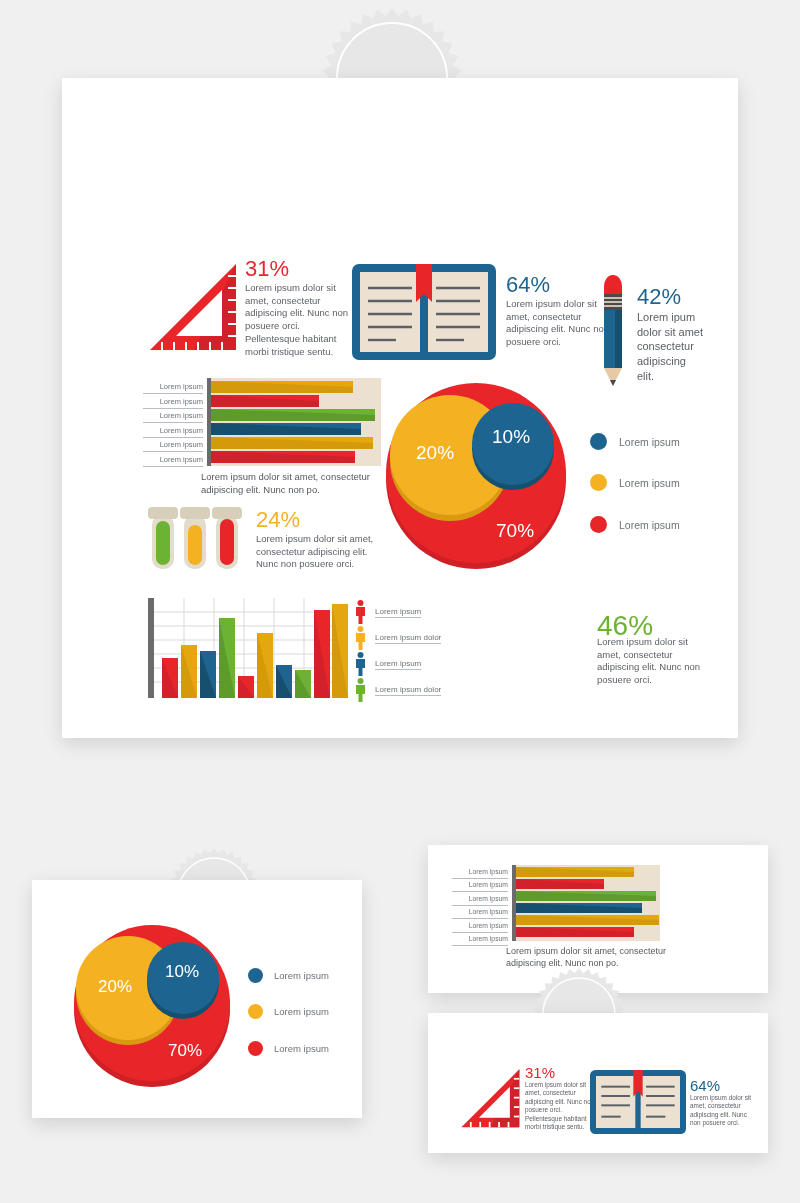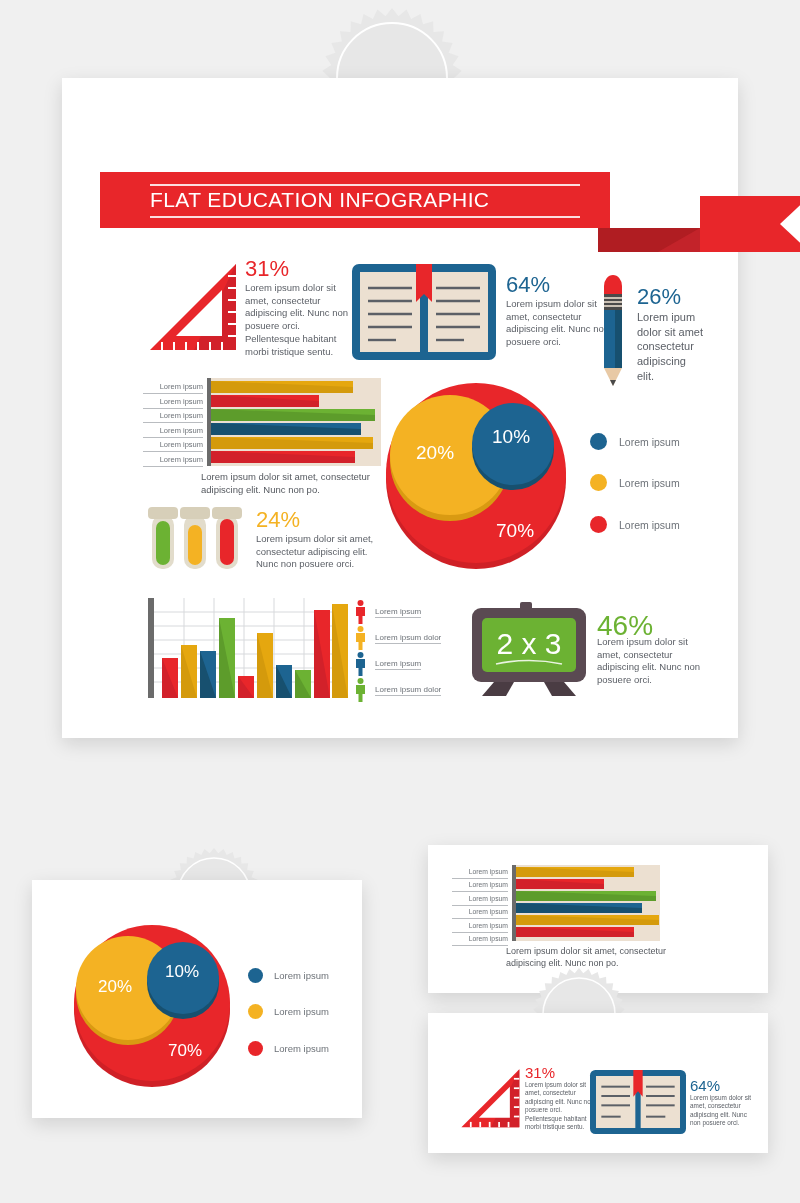--- a/index.html
+++ b/index.html
@@ -58,33 +58,20 @@
     <svg width="140" height="140" viewBox="0 0 140 140">
       <g id="ros1">
           <polygon points="70.00,0.00 76.48,8.34 84.55,1.53 89.16,11.03 98.47,6.05 101.00,16.31 111.14,13.37 111.49,23.93 122.02,23.16 120.16,33.56 130.62,35.00 126.64,44.78 136.57,48.37 130.65,57.11 139.62,62.68 132.00,70.00 139.62,77.32 130.65,82.89 136.57,91.63 126.64,95.22 130.62,105.00 120.16,106.44 122.02,116.84 111.49,116.07 111.14,126.63 101.00,123.69 98.47,133.95 89.16,128.97 84.55,138.47 76.48,131.66 70.00,140.00 63.52,131.66 55.45,138.47 50.84,128.97 41.53,133.95 39.00,123.69 28.86,126.63 28.51,116.07 17.98,116.84 19.84,106.44 9.38,105.00 13.36,95.22 3.43,91.63 9.35,82.89 0.38,77.32 8.00,70.00 0.38,62.68 9.35,57.11 3.43,48.37 13.36,44.78 9.38,35.00 19.84,33.56 17.98,23.16 28.51,23.93 28.86,13.37 39.00,16.31 41.53,6.05 50.84,11.03 55.45,1.53 63.52,8.34" fill="#e7e7e7"></polygon>
         </g>
       <circle cx="70" cy="70" r="55" fill="none" stroke="#ffffff" stroke-width="2"></circle>
     </svg>
   </div>
 
   <div class="card" style="left:62px;top:78px;width:676px;height:660px;"></div>
 
-  <div class="ribbon-wrap" style="left:100px;top:172px;width:610px;height:75px;">
-    <div class="ribbon-main" style="width:510px;height:56px;"></div>
-    <div class="ribbon-rule" style="left:50px;top:12px;width:430px;"></div>
-    <div class="ribbon-rule" style="left:50px;top:44px;width:430px;"></div>
-    <div class="ribbon-title" style="left:50px;top:16px;font-size:21px;">FLAT EDUCATION INFOGRAPHIC</div>
-
-    <svg class="ribbon-tail" style="left:498px;top:0px;" width="212" height="80" viewBox="0 0 212 80">
-      <polygon points="0,56 102,56 102,80 0,80" fill="#b01d22"></polygon>
-      <polygon points="102,24 212,24 212,80 102,80" fill="#e8262a"></polygon>
-      <polygon points="212,24 182,52 212,80" fill="#ffffff"></polygon>
-      <polygon points="102,56 102,80 60,80" fill="#c3232a"></polygon>
-    </svg>
-  </div>
 
   <div class="ico" style="left:148px;top:262px;width:92px;height:92px;">
     <svg width="92" height="92" viewBox="0 0 92 92">
       <polygon points="88,2 88,88 2,88" fill="#e8262a"></polygon>
       <polygon points="88,2 88,88 46,88" fill="#d2212a"></polygon>
       <polygon points="74,28 74,74 28,74" fill="#ffffff"></polygon>
       <g stroke="#ffffff" stroke-width="2">
         <line x1="88" y1="14" x2="80" y2="14"></line>
           <line x1="88" y1="26" x2="80" y2="26"></line>
         <line x1="88" y1="38" x2="80" y2="38"></line>
@@ -134,21 +121,21 @@
         <line x1="3" y1="26" x2="21" y2="26"></line>
           <line x1="3" y1="30" x2="21" y2="30"></line>
         <line x1="3" y1="34" x2="21" y2="34"></line>
       </g>
       <rect x="3" y="38" width="18" height="58" fill="#1d6491"></rect>
       <rect x="14" y="38" width="7" height="58" fill="#17506f"></rect>
       <polygon points="3,96 21,96 12,114" fill="#e8c9a5"></polygon>
       <polygon points="9,108 15,108 12,114" fill="#4a4a4a"></polygon>
     </svg>
   </div>
-  <div class="pct" style="position:absolute;left:637px;top:286px;font-size:22px;color:#1d6491;">26%</div>
+  <div class="pct" style="position:absolute;left:637px;top:286px;font-size:22px;color:#1d6491;">42%</div>
   <div class="body-copy" style="position:absolute;left:637px;top:310px;width:68px;font-size:11px;">Lorem ipum dolor sit amet consectetur adipiscing elit.</div>
 
   <div style="position:absolute;left:143px;top:378px;width:238px;height:120px;">
     <div class="hbar-labels" style="left:0;top:4px;width:60px;">
       <div class="hbar-label" style="font-size:7.5px;height:11px;margin-bottom:2.6px;">Lorem ipsum</div>
       <div class="hbar-label" style="font-size:7.5px;height:11px;margin-bottom:2.6px;">Lorem ipsum</div>
       <div class="hbar-label" style="font-size:7.5px;height:11px;margin-bottom:2.6px;">Lorem ipsum</div>
       <div class="hbar-label" style="font-size:7.5px;height:11px;margin-bottom:2.6px;">Lorem ipsum</div>
       <div class="hbar-label" style="font-size:7.5px;height:11px;margin-bottom:2.6px;">Lorem ipsum</div>
       <div class="hbar-label" style="font-size:7.5px;height:11px;">Lorem ipsum</div>
@@ -287,31 +274,20 @@
     <span class="ppl-text" style="margin-left:9px;font-size:8px;padding-bottom:1px;">Lorem ipsum</span>
   </div>
   <div class="ppl-row" style="left:355px;top:678px;">
     <svg width="11" height="24" viewBox="0 0 11 24">
       <circle cx="5.5" cy="3" r="3" fill="#6cb233"></circle>
       <path d="M1,7 h9 v9 h-2.5 v8 h-4 v-8 h-2.5 z" fill="#6cb233"></path>
     </svg>
     <span class="ppl-text" style="margin-left:9px;font-size:8px;padding-bottom:1px;">Lorem ipsum dolor</span>
   </div>
 
-  <div class="ico" style="left:470px;top:602px;width:118px;height:96px;">
-    <svg width="118" height="96" viewBox="0 0 118 96">
-      <rect x="50" y="0" width="12" height="8" rx="2" fill="#5a4a52"></rect>
-      <rect x="2" y="6" width="114" height="74" rx="9" fill="#5a4a52"></rect>
-      <rect x="12" y="16" width="94" height="54" rx="5" fill="#6cb233"></rect>
-      <text x="59" y="52" font-family="Liberation Sans, sans-serif" font-size="30" fill="#ffffff" text-anchor="middle">2 x 3</text>
-      <path d="M26,62 Q59,55 92,62" stroke="#ffffff" stroke-width="1.6" fill="none" opacity=".85"></path>
-      <polygon points="24,80 44,80 36,94 12,94" fill="#4a3c43"></polygon>
-      <polygon points="74,80 94,80 106,94 82,94" fill="#4a3c43"></polygon>
-    </svg>
-  </div>
   <div class="pct" style="position:absolute;left:597px;top:612px;font-size:28px;color:#6cb233;">46%</div>
   <div class="body-copy" style="position:absolute;left:597px;top:636px;width:104px;font-size:9.5px;">Lorem ipsum dolor sit amet, consectetur adipiscing elit. Nunc non posuere orci.</div>
 
   <div class="ico" style="left:168px;top:848px;width:92px;height:92px;">
     <svg width="92" height="92" viewBox="0 0 92 92">
       <g id="ros2">
           <polygon points="46.00,0.00 50.29,5.22 55.56,1.01 58.67,7.01 64.71,3.98 66.50,10.49 73.04,8.79 73.43,15.53 80.18,15.22 79.17,21.90 85.84,23.00 83.46,29.32 89.75,31.79 86.10,37.48 91.75,41.19 87.00,46.00 91.75,50.81 86.10,54.52 89.75,60.21 83.46,62.68 85.84,69.00 79.17,70.10 80.18,76.78 73.43,76.47 73.04,83.21 66.50,81.51 64.71,88.02 58.67,84.99 55.56,90.99 50.29,86.78 46.00,92.00 41.71,86.78 36.44,90.99 33.33,84.99 27.29,88.02 25.50,81.51 18.96,83.21 18.57,76.47 11.82,76.78 12.83,70.10 6.16,69.00 8.54,62.68 2.25,60.21 5.90,54.52 0.25,50.81 5.00,46.00 0.25,41.19 5.90,37.48 2.25,31.79 8.54,29.32 6.16,23.00 12.83,21.90 11.82,15.22 18.57,15.53 18.96,8.79 25.50,10.49 27.29,3.98 33.33,7.01 36.44,1.01 41.71,5.22" fill="#e7e7e7"></polygon>
         </g>
       <circle cx="46" cy="46" r="36" fill="none" stroke="#ffffff" stroke-width="1.6"></circle>
     </svg>

